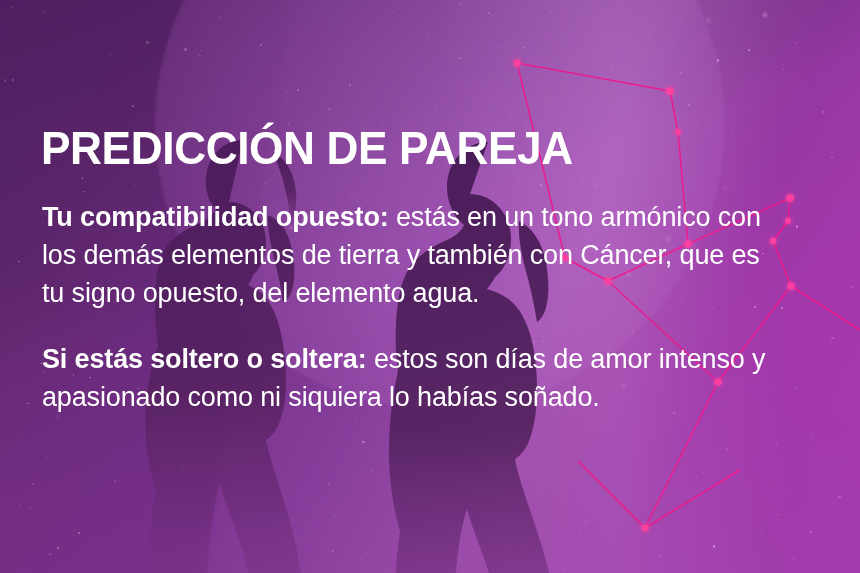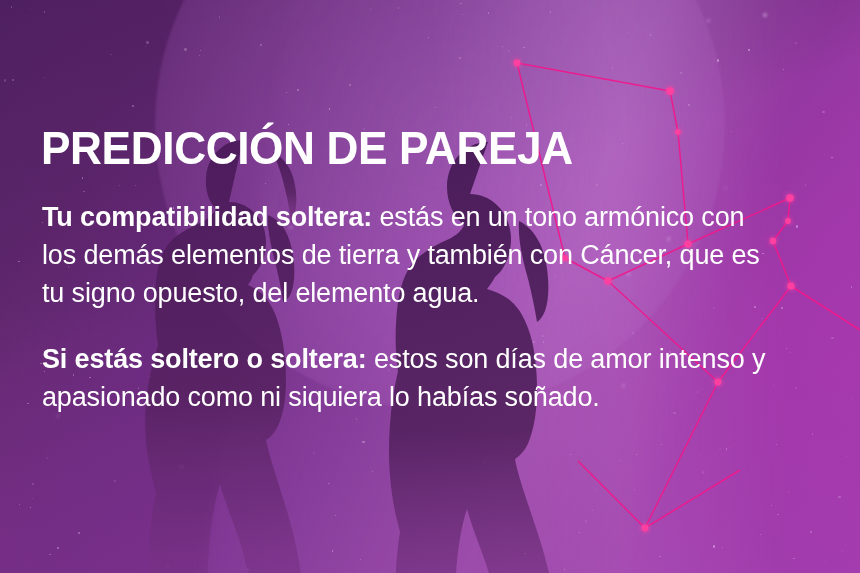--- a/index.html
+++ b/index.html
@@ -547,21 +547,21 @@
     </svg>
   </div>
 
   <div id="content">
 
 
     <h1 id="title">PREDICCIÓN DE PAREJA</h1>
 
     <div id="body">
       <p class="para">
-        <b>Tu compatibilidad soltera:</b><span> estás en un tono armónico con los demás elementos de tierra y también con Cáncer, que es tu signo opuesto, del elemento agua.</span>
+        <b>Tu compatibilidad opuesto:</b><span> estás en un tono armónico con los demás elementos de tierra y también con Cáncer, que es tu signo opuesto, del elemento agua.</span>
       </p>
       <p class="para">
         <b>Si estás soltero o soltera:</b><span> estos son días de amor intenso y apasionado como ni siquiera lo habías soñado.</span>
       </p>
     </div>
 
   </div>
 </div>
 
 </body></html>

